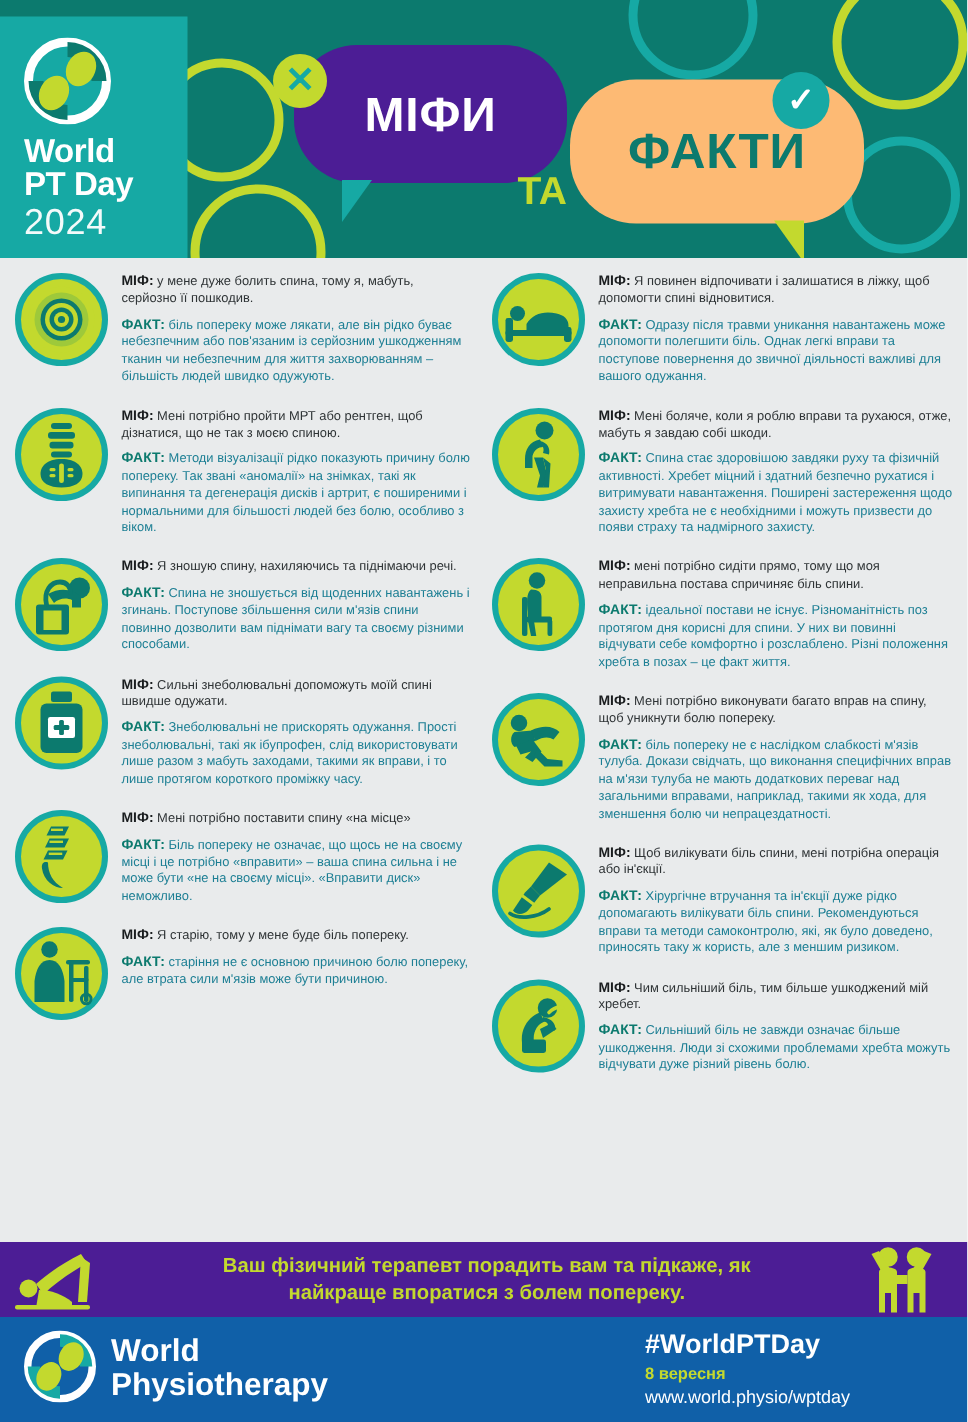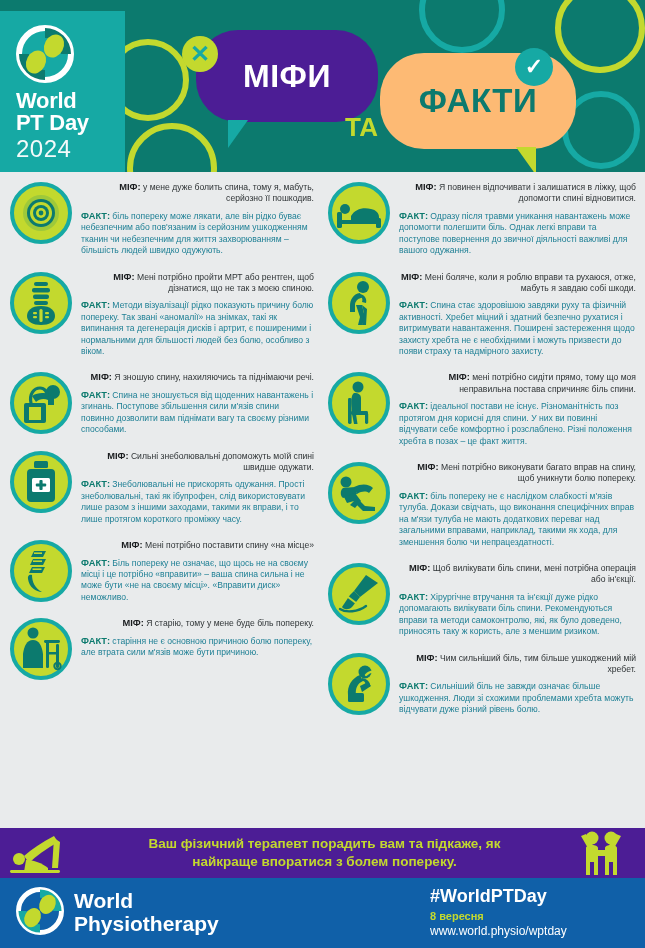--- a/index.html
+++ b/index.html
@@ -114,21 +114,21 @@
     border: 4px solid #16a9a4;
     display:flex; align-items:center; justify-content:center;
     margin-top: 2px;
   }
   .icon-badge svg { display:block; }
   .texts { flex: 1 1 auto; padding-top: 1px; }
   .myth, .fact {
     font-size: 8.6px; line-height: 1.33;
     margin-bottom: 5px;
   }
-  .myth { color: #2f3436; text-align: right; }
+  .myth { color: #2f3436; }
   .fact { color: #1d7f94; }
   .myth b { color:#1a1d1f; font-size: 9.3px; }
   .fact b { color:#0c7a6e; font-size: 9.3px; margin-top: 44px; }
 
   
   .callout {
     position:absolute; left:0; top:828px;
     width:645px; height: 50px;
     background:#4c1d95;
     display:flex; align-items:center;
@@ -276,21 +276,21 @@
             </g>
             <rect x="11" y="19" width="18" height="14" rx="1.5" fill="#ffffff"></rect>
             <g fill="#0c7a6e">
               <rect x="18.4" y="21" width="3.2" height="10" rx="1"></rect>
               <rect x="14.8" y="24.4" width="10.4" height="3.2" rx="1"></rect>
             </g>
           </svg>
         </div>
         <div class="texts">
           <div class="myth"><b>МІФ:</b><span> Сильні знеболювальні допоможуть моїй спині швидше одужати.</span></div>
-          <div class="fact"><b>ФАКТ:</b><span> Знеболювальні не прискорять одужання. Прості знеболювальні, такі як ібупрофен, слід використовувати лише разом з іншими заходами, такими як вправи, і то лише протягом короткого проміжку часу.</span></div>
+          <div class="fact"><b>ФАКТ:</b><span> Знеболювальні не прискорять одужання. Прості знеболювальні, такі як ібупрофен, слід використовувати лише разом з мабуть заходами, такими як вправи, і то лише протягом короткого проміжку часу.</span></div>
         </div>
       </div>
 
       <div class="item">
         <div class="icon-badge">
           <svg width="40" height="46" viewBox="0 0 40 46">
             <g fill="#0c7a6e">
               <path d="M13 3 h12 l-3 6 h-12 z"></path>
               <path d="M12 11 h13 l-3 6 h-13 z"></path>
               <path d="M11 19 h13 l-3 6 h-13 z"></path>

